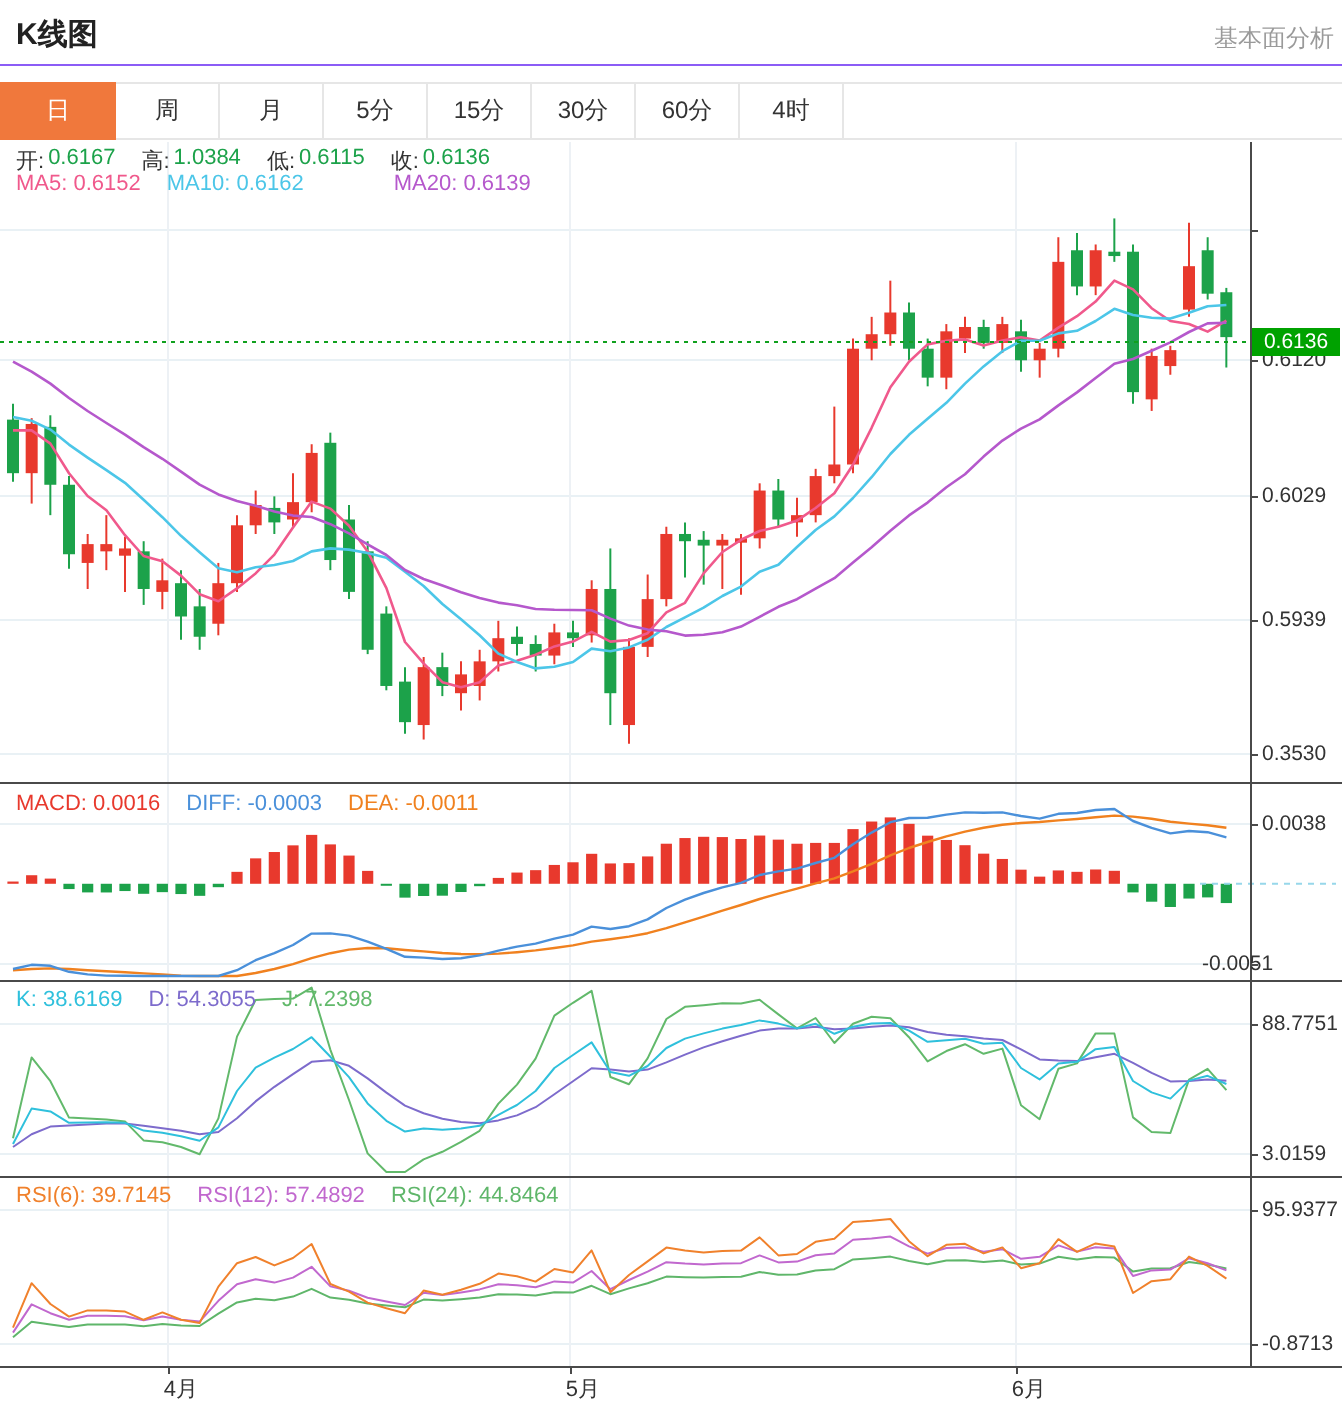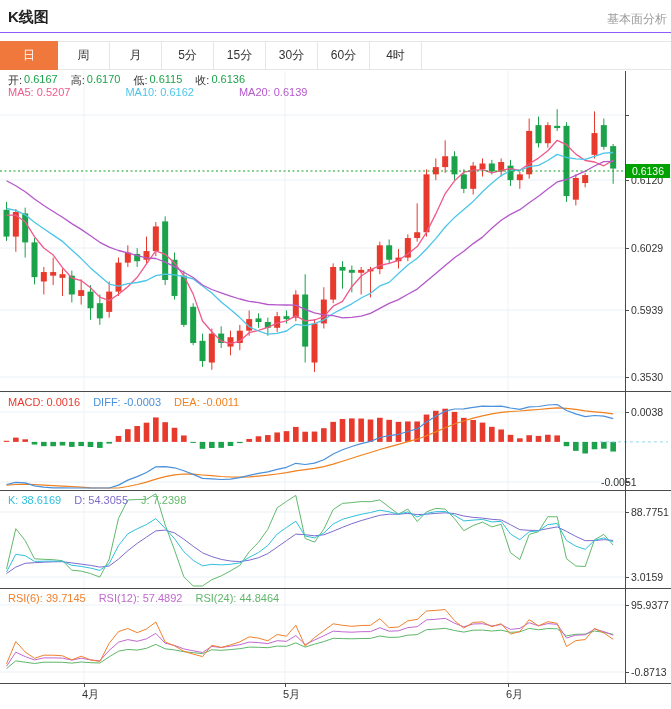--- a/index.html
+++ b/index.html
@@ -9,21 +9,21 @@
   .hdr-title{position:absolute;top:8px;left:8px;font-size:15px;font-weight:bold;color:#222;}
   .hdr-link{position:absolute;top:11px;right:4px;font-size:12px;color:#9a9a9a;cursor:pointer;}
   .tabbar{position:absolute;top:41px;left:0;width:671px;height:29px;border-top:1px solid #e6e6e6;border-bottom:1px solid #e6e6e6;display:flex;box-sizing:border-box;}
   .tab{width:52px;height:27px;line-height:27px;text-align:center;font-size:12px;color:#333;border-right:1px solid #e6e6e6;cursor:pointer;box-sizing:border-box;background:#fff;}
   .tab.active{width:58px;height:29px;line-height:29px;background:var(--accent,#f0783c);color:#fff;border:none;margin-top:-1px;}
   svg#cv{position:absolute;top:0;left:0;}
   .lg{position:absolute;left:8px;font-size:11px;display:flex;gap:13px;white-space:nowrap;z-index:3;}
   .lg .it{display:flex;gap:2px;}
   .lbl{color:#333;}
   .val-dn{color:var(--down,#1ca24a);}
-  .c-ma5{color:var(--ma5,#f0598c);} .c-ma10{color:var(--ma10,#4cc6e8);margin-left:42px;} .c-ma20{color:var(--ma20,#b558cc);padding-left:32px;}
+  .c-ma5{color:var(--ma5,#f0598c);} .c-ma10{color:var(--ma10,#4cc6e8);} .c-ma20{color:var(--ma20,#b558cc);padding-left:32px;}
   .c-macd{color:var(--up,#e8392d);} .c-diff{color:var(--diff,#4a90da);} .c-dea{color:var(--dea,#f0811f);}
   .c-k{color:var(--k,#2fc0dc);} .c-d{color:var(--d,#7d6bcc);} .c-j{color:var(--j,#62b96b);}
   .c-r6{color:var(--rsi6,#f0812c);} .c-r12{color:var(--rsi12,#c168ce);} .c-r24{color:var(--rsi24,#5fb66a);}
   .tick{position:absolute;font-size:10.5px;color:#333;white-space:nowrap;z-index:2;}
   .month{position:absolute;font-size:11px;color:#333;width:30px;text-align:right;z-index:2;}
   #price-tag{position:absolute;left:626px;top:164px;width:44px;height:14px;background:var(--tag,#00a200);
     color:#fff;font-size:10.5px;line-height:14px;text-align:center;z-index:4;}
 </style>
 </head>
 <body>
@@ -295,34 +295,34 @@
       <line x1="508.5" y1="683" x2="508.5" y2="687" stroke="#4a4a4a" shape-rendering="crispEdges"></line>
     </svg>
 
   <div class="lg" style="top:73px;">
     <span class="it">
         <span class="lbl">开:</span>
         <span class="val-dn">0.6167</span>
       </span>
     <span class="it">
         <span class="lbl">高:</span>
-        <span class="val-dn">0.6170</span>
+        <span class="val-dn">1.0384</span>
       </span>
     <span class="it">
         <span class="lbl">低:</span>
         <span class="val-dn">0.6115</span>
       </span>
     <span class="it">
         <span class="lbl">收:</span>
         <span class="val-dn">0.6136</span>
       </span>
   </div>
 
   <div class="lg" style="top:86px;">
-    <span class="c-ma5">MA5: 0.5207</span>
+    <span class="c-ma5">MA5: 0.6152</span>
     <span class="c-ma10">MA10: 0.6162</span>
     <span class="c-ma20">MA20: 0.6139</span>
   </div>
 
   <div class="lg" style="top:396px;">
     <span class="c-macd">MACD: 0.0016</span>
     <span class="c-diff">DIFF: -0.0003</span>
     <span class="c-dea">DEA: -0.0011</span>
   </div>
 

